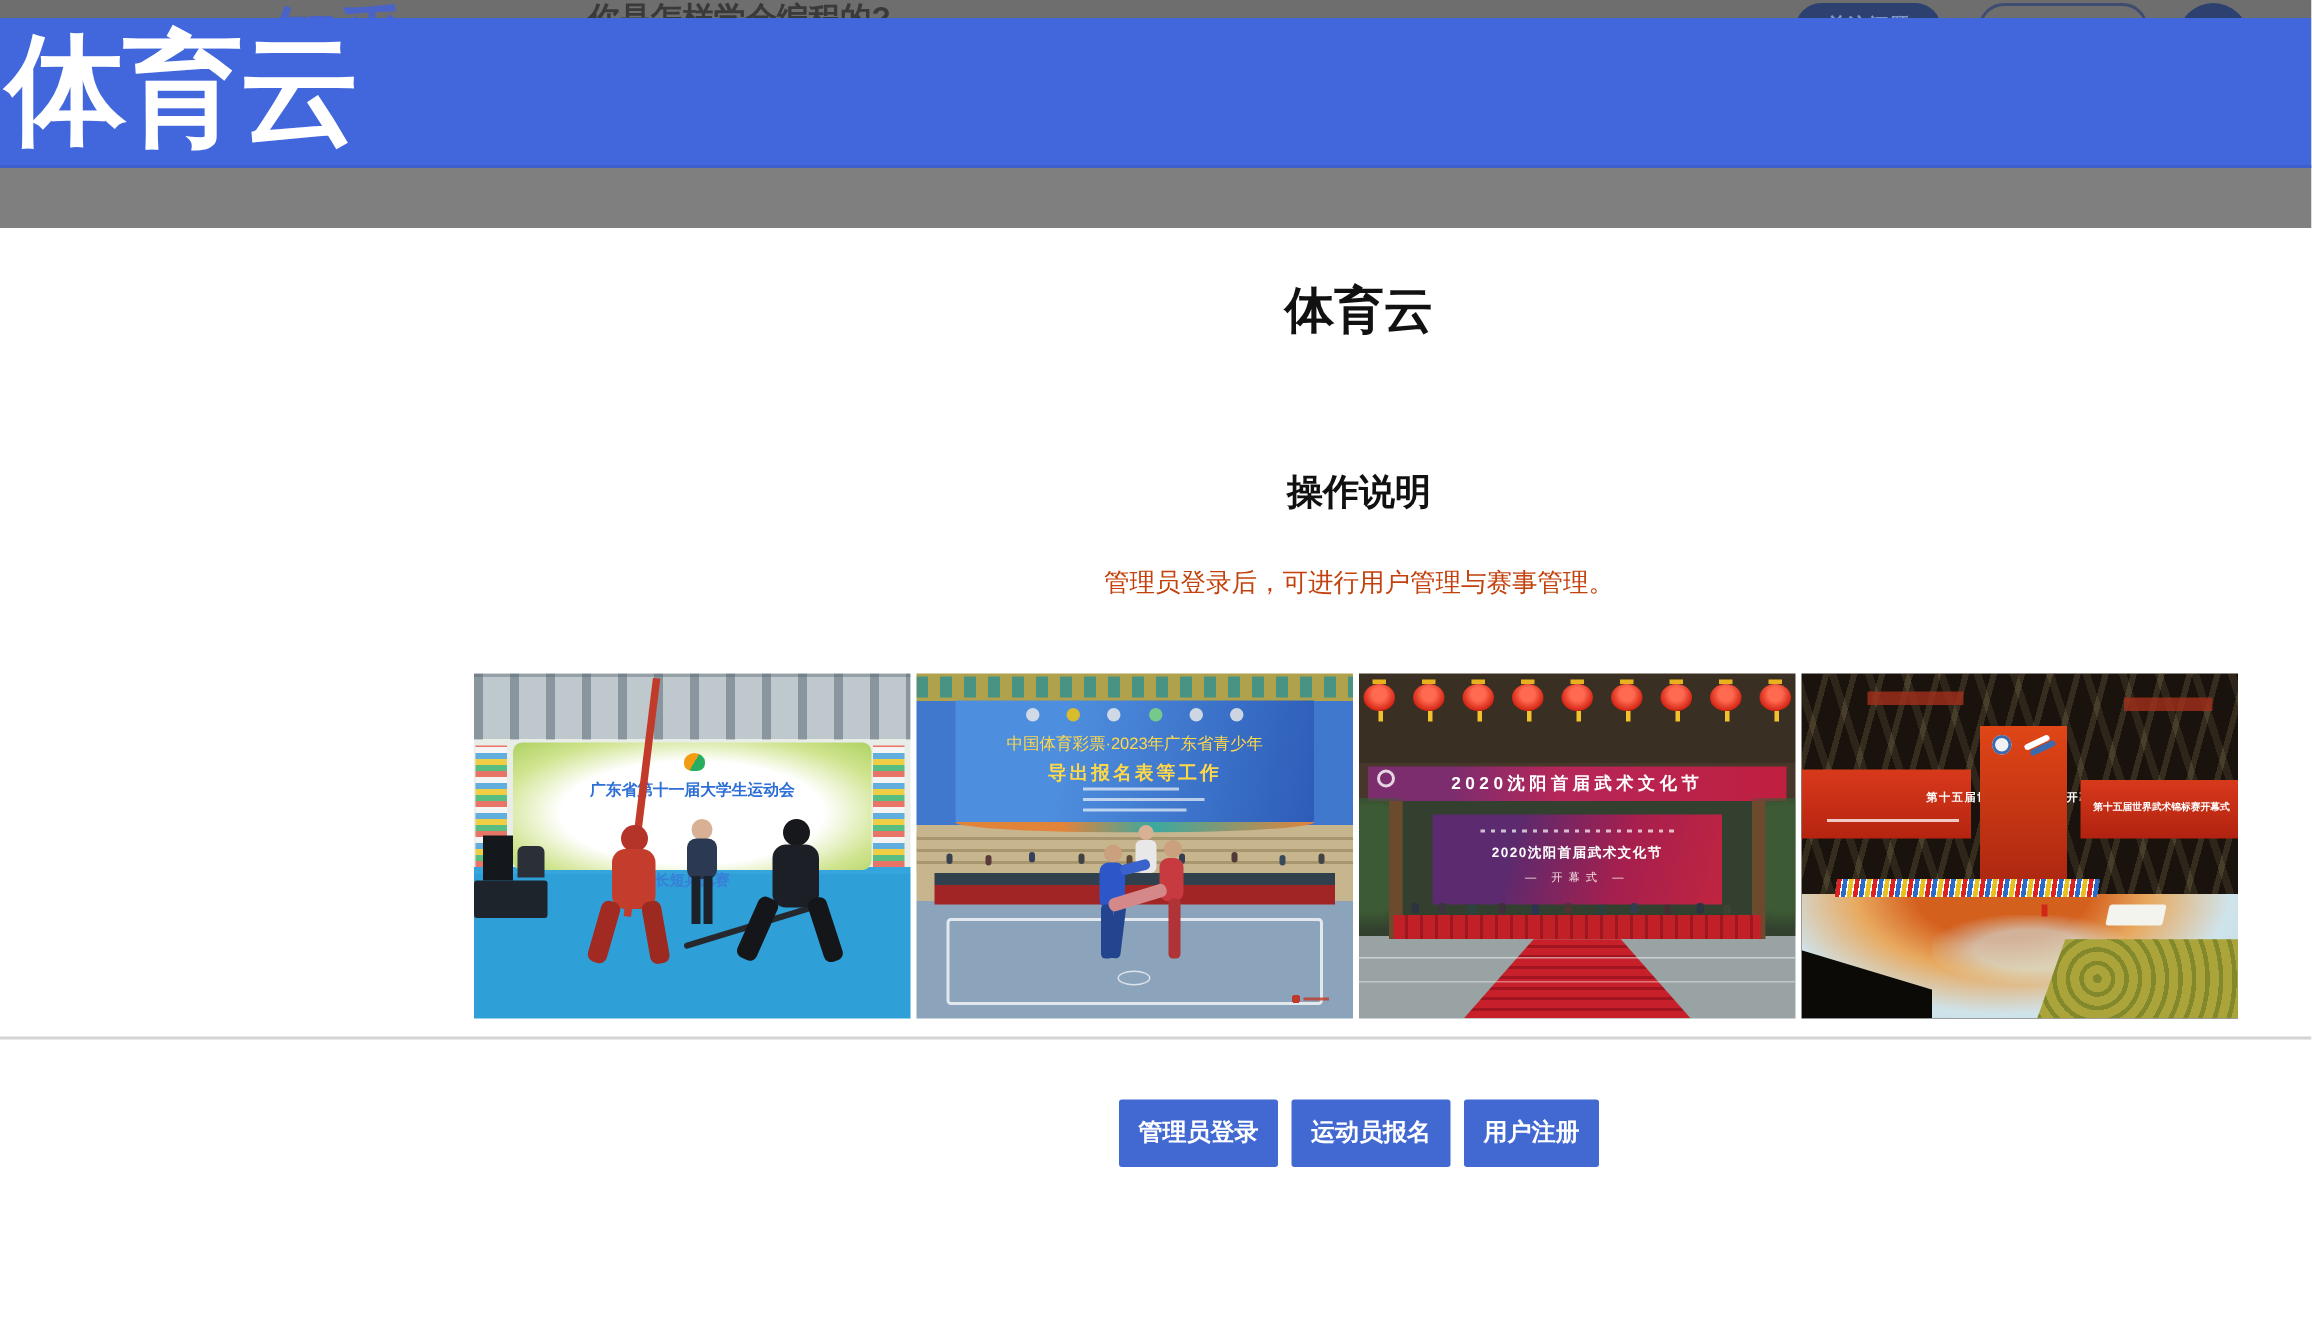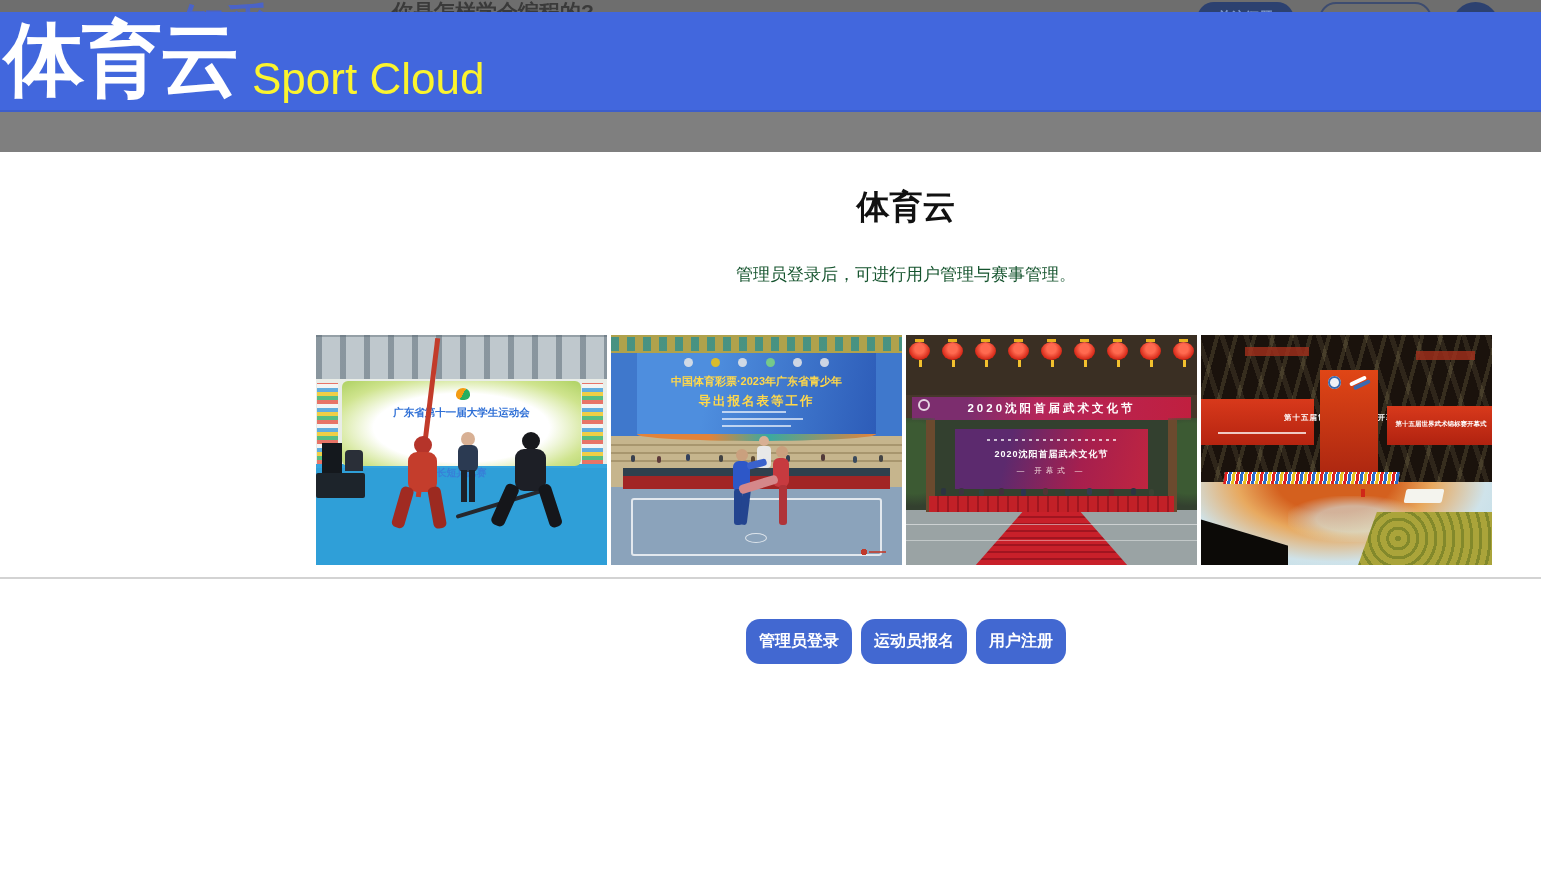--- a/index.html
+++ b/index.html
@@ -20,28 +20,28 @@
   
   .blue-header { position:relative; height:100px; background:#4267dd; border-bottom:2px solid #3d5ecb; }
   .logo-cn { position:absolute; left:4px; top:0px; font-size:80px; line-height:96px; font-weight:bold; color:#fff; letter-spacing:-2px; }
   .logo-en { position:absolute; left:252px; top:42px; font-size:44px; line-height:50px; color:#fbf42e; }
   .gray-bar { height:40px; background:#7f7f7f; }
   
   .content { width:1180px; margin-left:316px; text-align:center; }
   .page-title   { font-size:33px; font-weight:bold; margin:33px 0 0; color:#111; }
   .intro        { font-size:17px; margin:38px 0 0; color:#222; }
   .section-title{ font-size:24px; font-weight:bold; margin:82px 0 0; color:#111; }
-  .instructions { font-size:17px; line-height:30px; margin:30px 0 0; color:#14532d; }
+  .instructions { font-size:17px; line-height:30px; margin:30px 0 0; color:#c2410c; }
   .gallery { display:flex; gap:4px; margin:45px 0 0; height:230px; }
   .photo   { position:relative; width:291px; height:230px; overflow:hidden; flex:none; background:#ddd; }
   .photo * { position:absolute; }
   .divider { border:0; border-top:2px solid #d3d3d3; margin:12px 0 0; width:100%; }
   .footer-actions { display:flex; justify-content:center; gap:9px; margin:40px 0 0; }
   .btn { background:#4268d1; color:#fff; font-size:16px; font-weight:bold; padding:12px 13px;
-         border:none; border-radius:14px; font-family:inherit; cursor:pointer; }
+         border:none; border-radius:2px; font-family:inherit; cursor:pointer; }
   
   .c1 { background:linear-gradient(#bfc8cd 0 19%, #e9ede8 19% 56%, #35a5de 56% 58%, #2f9fd8 58% 100%); }
   .c1-windows { left:0; right:0; top:0; height:19%;
       background:repeating-linear-gradient(90deg, rgba(84,100,112,.5) 0 6px, transparent 6px 24px),
                  linear-gradient(rgba(70,85,95,.35) 0 2px, transparent 2px); }
   .c1-backdrop { left:9%; right:9%; top:20%; height:37%; background:radial-gradient(ellipse at 50% 55%, #ffffff 0 52%, #cfe48e 78%, #aed162 100%); border-radius:6px; }
   .c1-icons-l, .c1-icons-r { top:21%; height:35%; width:7%;
       background:repeating-linear-gradient(0deg,#e74c3c 0 4px,#27ae60 4px 8px,#f1c40f 8px 12px,#3498db 12px 16px,#f7f7f7 16px 20px); opacity:.75; }
   .c1-icons-l { left:0.5%; } .c1-icons-r { right:1.5%; }
   .c1-logo { left:48%; top:23%; width:14px; height:12px; border-radius:50% 50% 40% 40%;
@@ -53,21 +53,21 @@
   .c1-sitter { left:10%; top:50%; width:6%; height:9%; background:#2a2f38; border-radius:4px 4px 0 0; }
   
   .c2 { background:linear-gradient(#b0a24c 0 8%, #3f78cc 8% 44%, #c6b58d 44% 66%, #8ba3bb 66% 100%); }
   .c2-seats { left:0; right:0; top:1%; height:6%;
       background:repeating-linear-gradient(90deg, #2e8f8f 0 8px, rgba(0,0,0,0) 8px 16px); opacity:.8; }
   .c2-banner { left:9%; right:9%; top:8%; height:36%;
       background:linear-gradient(100deg,#4e8ede 0 30%, #2d5cb8 100%); border-radius:0 0 4px 4px; }
   .c2-logos { left:25%; right:25%; top:10%; height:4%; display:flex; justify-content:space-between; position:absolute; }
   .c2-logos i { flex:none; width:9px; height:9px; border-radius:50%; background:#e8e8e8; opacity:.85; position:static; }
   .c2-logos i:nth-child(2){ background:#f1c40f; } .c2-logos i:nth-child(4){ background:#7ed67e; }
-  .c2-title1 { left:0; right:0; top:17%; font-size:11px; font-weight:bold; color:#ffd84a; }
+  .c2-title1 { left:0; right:0; top:17%; font-size:11px; font-weight:normal; color:#ffd84a; }
   .c2-title2 { left:0; right:0; top:25%; font-size:12.5px; font-weight:bold; color:#ffd84a; letter-spacing:2px; }
   .c2-sub1, .c2-sub2, .c2-sub3 { left:38%; height:2px; background:rgba(255,255,255,.65); }
   .c2-sub1 { top:33%; width:22%; } .c2-sub2 { top:36%; width:28%; } .c2-sub3 { top:39%; width:24%; }
   .c2-wave { left:9%; right:9%; top:43%; height:3%; background:linear-gradient(90deg,#e2833a 0 30%,#3aa9a0 55%,#e2833a 100%); border-radius:0 0 50% 50%/0 0 100% 100%; }
   .c2-bleach { left:0; right:0; top:46%; height:12%;
       background:repeating-linear-gradient(0deg,#c6b58d 0 6px, #a8966e 6px 8px); }
   .c2-people { left:20px; top:52%; width:4px; height:7px; border-radius:2px; background:#39404f;
       box-shadow:26px 1px #5d3a3a, 55px -1px #33415d, 88px 0 #424242, 120px 1px #5d4a33, 155px 0 #333f52, 190px -1px #523a3a, 222px 1px #3a4a5d, 248px 0 #444; }
   .c2-table { left:4%; right:4%; top:58%; height:9%; background:linear-gradient(#30404d 0 38%, #a22525 38% 100%); }
   .c2-court { left:7%; right:7%; top:71%; bottom:4%; border:2px solid rgba(255,255,255,.75); border-radius:3px; }
@@ -141,26 +141,26 @@
 <div class="top-strip">
   <span class="z-logo">知乎</span>
   <span class="z-q">你是怎样学会编程的?</span>
   <span class="z-follow">关注问题</span>
   <span class="z-answer"><i style="font-style:normal;margin-right:4px;">✎</i><span>写回答</span></span>
   <span class="z-avatar"></span>
 </div>
 
 <div class="blue-header">
   <span class="logo-cn">体育云</span>
-  <span class="logo-en">Sport Cloud</span>
 </div>
 <div class="gray-bar"></div>
 
 <div class="content">
   <h1 class="page-title">体育云</h1>
+  <h2 class="section-title">操作说明</h2>
   <div class="instructions">
     <div>管理员登录后，可进行用户管理与赛事管理。</div>
   </div>
 
   <div class="gallery">
 
     <div class="photo c1">
       <div class="c1-windows"></div>
       <div class="c1-backdrop"></div>
       <div class="c1-icons-l"></div>

